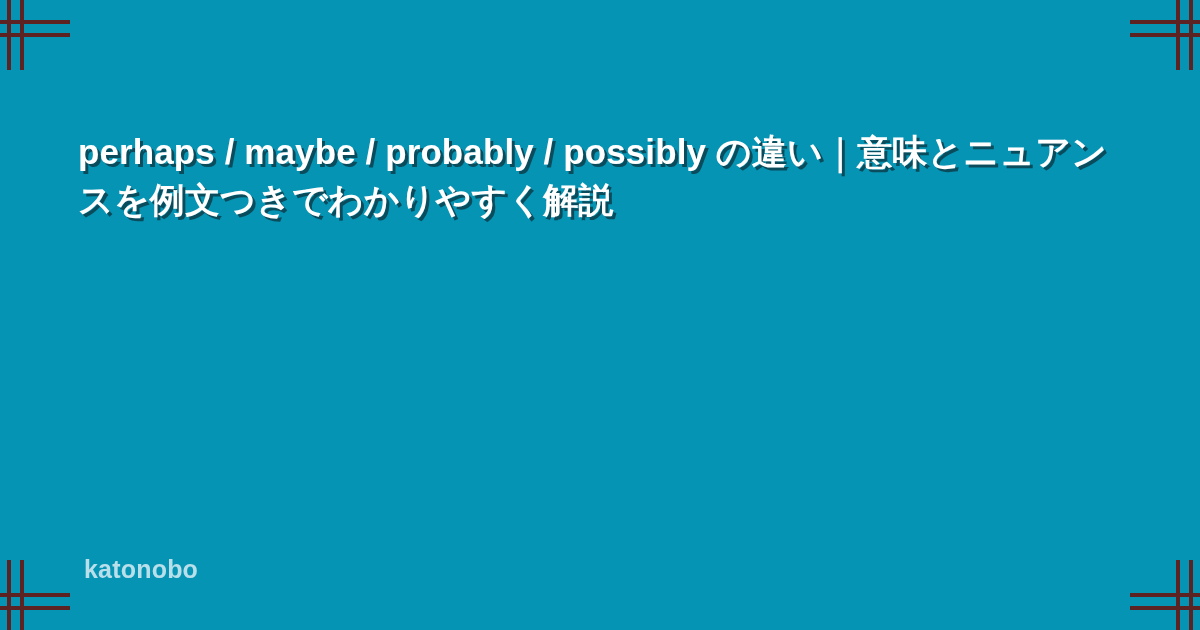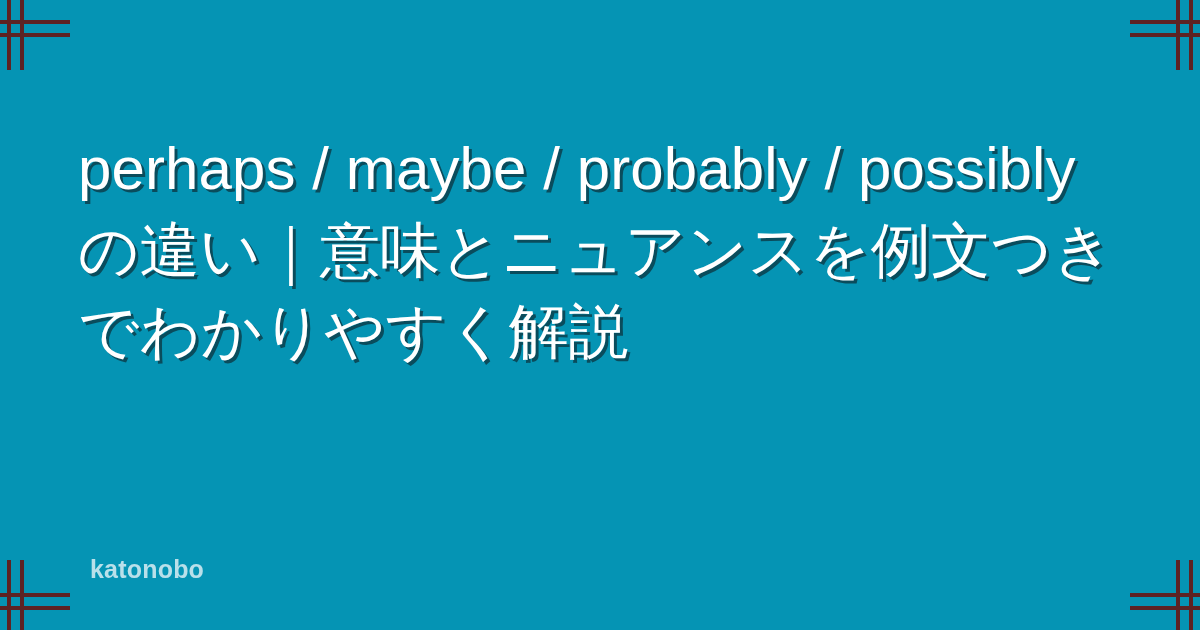--- a/index.html
+++ b/index.html
@@ -64,32 +64,32 @@
     bottom: 0;
   }
 
   .title {
     position: absolute;
     top: 128px;
     left: 0;
     right: 0;
     margin: 0;
     color: #ffffff;
-    font-size: 60px;
+    font-size: 35px;
     line-height: 1.36;
-    font-weight: normal;
+    font-weight: bold;
     letter-spacing: 0.1px;
     text-shadow: 3px 3px 0 #0a4c5c;
     white-space: pre-wrap;
     word-break: break-all;
   }
 
   .site-name {
     position: absolute;
-    left: 12px;
+    left: 6px;
     bottom: 48px;
     color: #b9e0ea;
     font-size: 25px;
     font-weight: bold;
     letter-spacing: 0.2px;
     line-height: 1;
   }
 </style>
 </head>
 <body>

